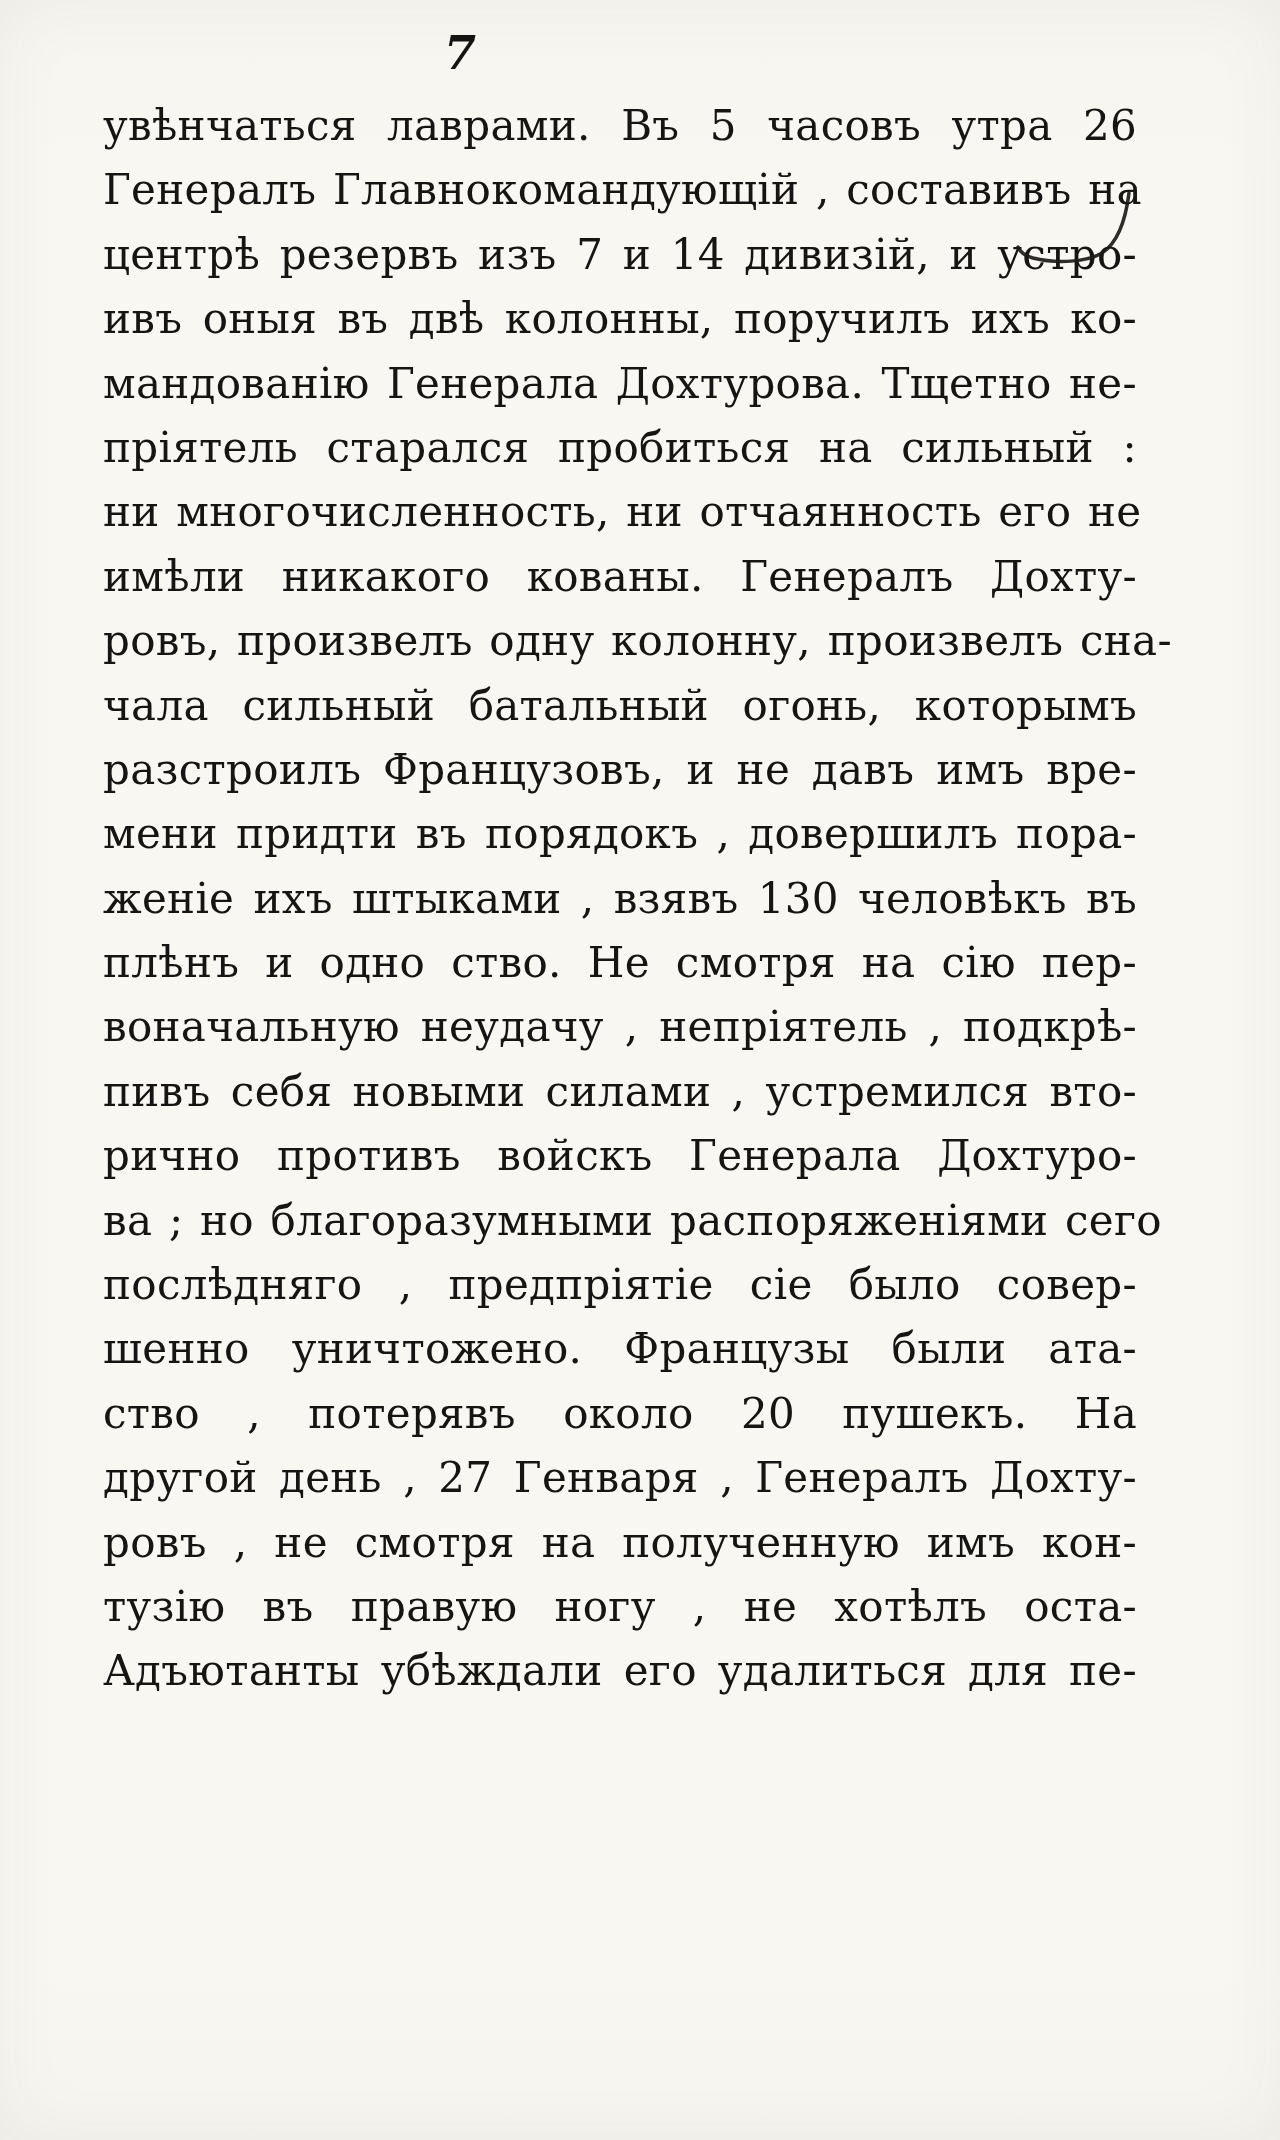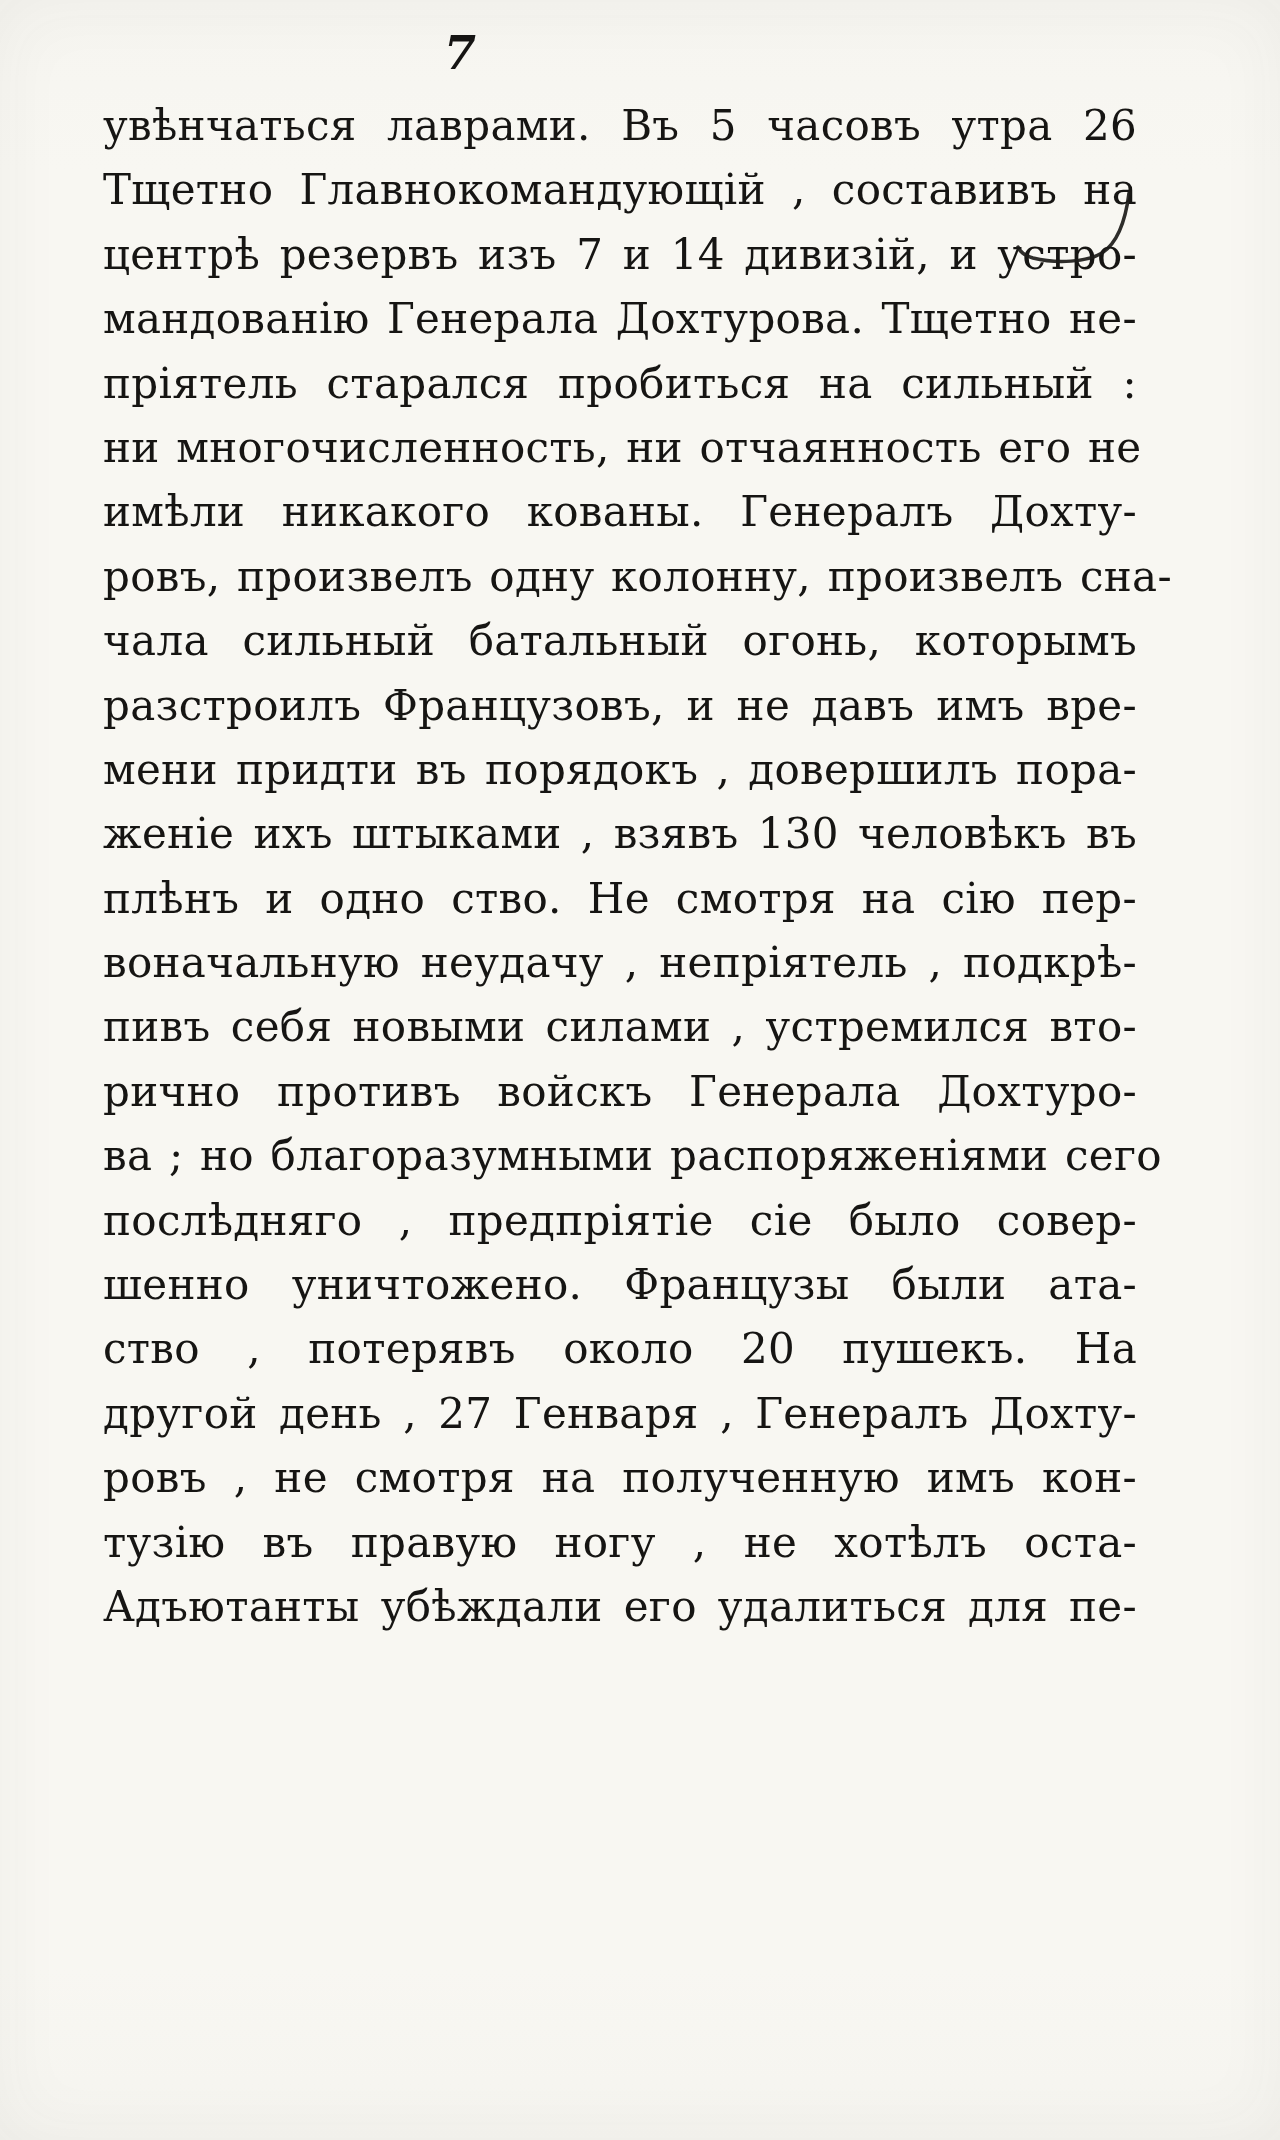--- a/index.html
+++ b/index.html
@@ -61,22 +61,23 @@
 </style>
 </head>
 <body>
 
 <div class="page">
 
   <div class="page-number">7</div>
 
   <div class="text-block">
     <div class="text-line">увѣнчаться лаврами. Въ 5 часовъ утра 26</div>
-    <div class="text-line">Тщетно Главнокомандующій , составивъ на</div>
+    <div class="text-line">Генералъ Главнокомандующій , составивъ на</div>
     <div class="text-line">центрѣ резервъ изъ 7 и 14 дивизій, и устро-</div>
+    <div class="text-line">ивъ оныя въ двѣ колонны, поручилъ ихъ ко-</div>
     <div class="text-line">мандованію Генерала Дохтурова. Тщетно не-</div>
     <div class="text-line">пріятель старался пробиться на сильный :</div>
     <div class="text-line">ни многочисленность, ни отчаянность его не</div>
     <div class="text-line">имѣли никакого кованы. Генералъ Дохту-</div>
     <div class="text-line">ровъ, произвелъ одну колонну, произвелъ сна-</div>
     <div class="text-line">чала сильный батальный огонь, которымъ</div>
     <div class="text-line">разстроилъ Французовъ, и не давъ имъ вре-</div>
     <div class="text-line">мени придти въ порядокъ , довершилъ пора-</div>
     <div class="text-line">женіе ихъ штыками , взявъ 130 человѣкъ въ</div>
     <div class="text-line">плѣнъ и одно ство. Не смотря на сію пер-</div>

